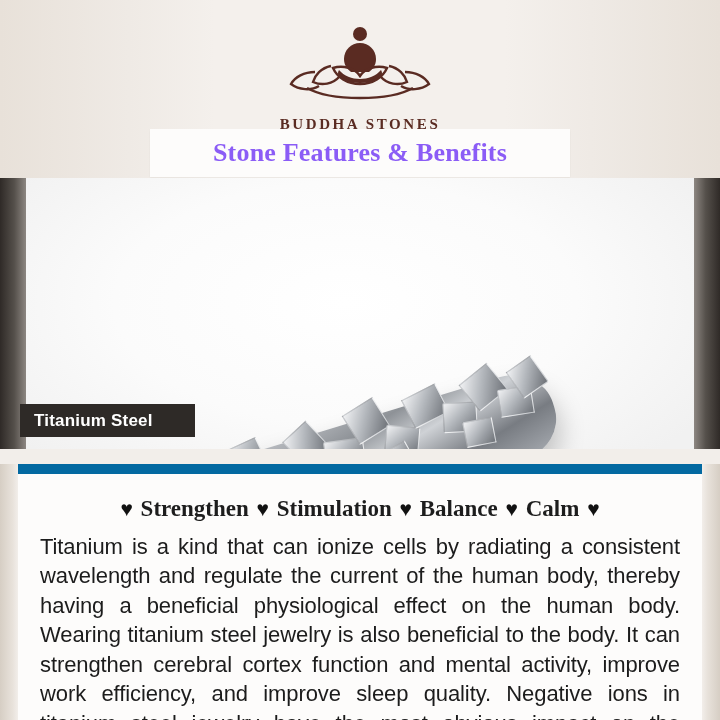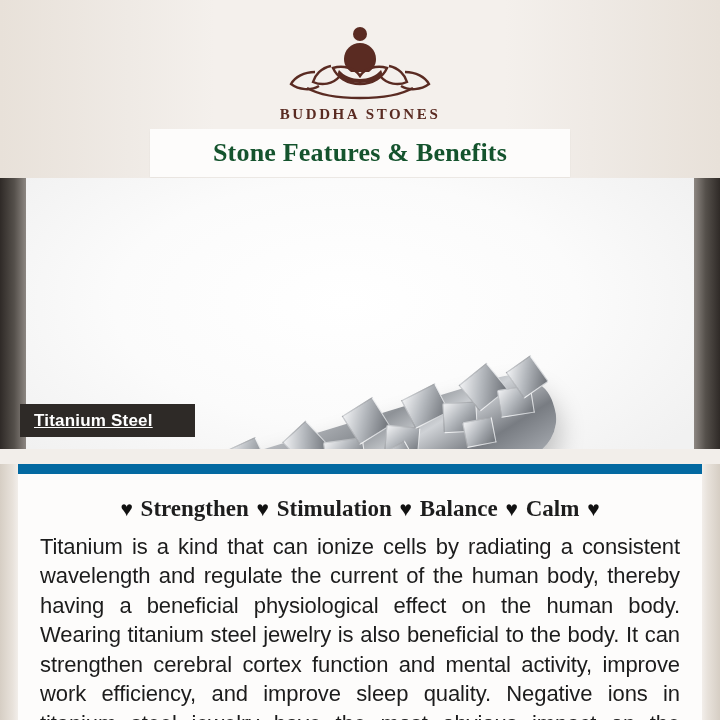--- a/index.html
+++ b/index.html
@@ -48,21 +48,21 @@
     top: 22px;
     left: 0;
     width: 720px;
     text-align: center;
   }
   .logo-mark {
     display: block;
     margin: 0 auto;
   }
   .brand-name {
-    margin-top: 6px;
+    margin-top: 16px;
     font-size: 15px;
     letter-spacing: 2.6px;
     font-weight: bold;
     color: #5a2b22;
     font-family: "Liberation Serif", serif;
   }
 
   
   .title-plate {
     position: absolute;
@@ -73,21 +73,21 @@
     background: #fdfcfb;
     display: flex;
     align-items: center;
     justify-content: center;
     box-shadow: 0 1px 2px rgba(0,0,0,0.05);
   }
   .title-plate .title-text {
     font-family: "Liberation Serif", serif;
     font-size: 26px;
     font-weight: bold;
-    color: #14532d;
+    color: #8b5cf6;
     letter-spacing: 0.2px;
   }
 
   
   .hero {
     position: absolute;
     top: 178px;
     left: 0;
     width: 720px;
     height: 271px;
@@ -156,21 +156,20 @@
     display: flex;
     align-items: center;
     padding: 0 14px;
     box-sizing: border-box;
   }
   .stone-tab .stone-name {
     color: #ffffff;
     font-size: 17px;
     font-weight: bold;
     letter-spacing: 0.2px;
-    text-decoration: underline;
   }
 
   
   .text-panel {
     position: absolute;
     top: 449px;
     left: 0;
     width: 720px;
     height: 271px;
     background: #0369a1;

